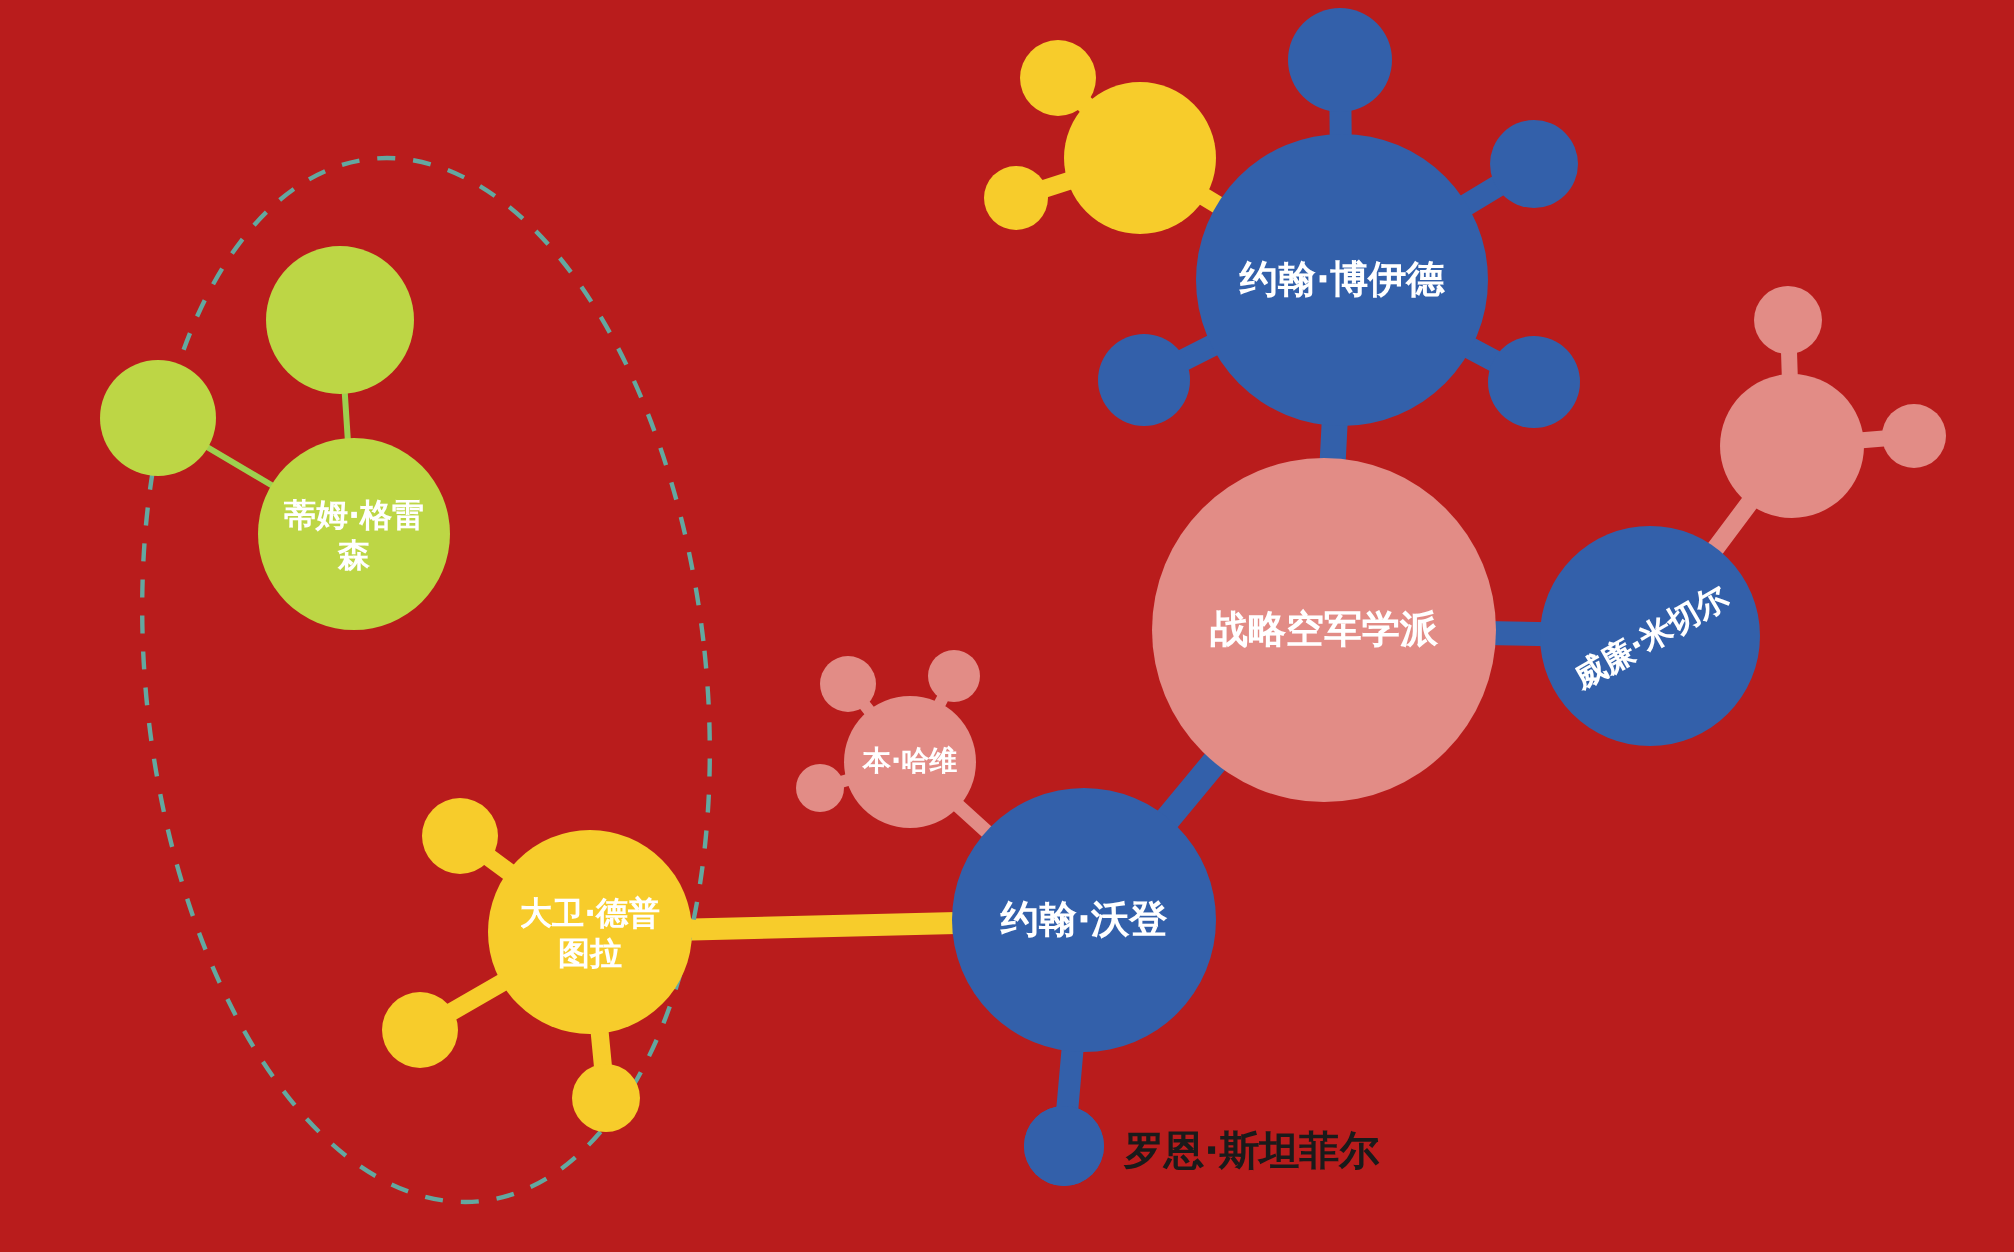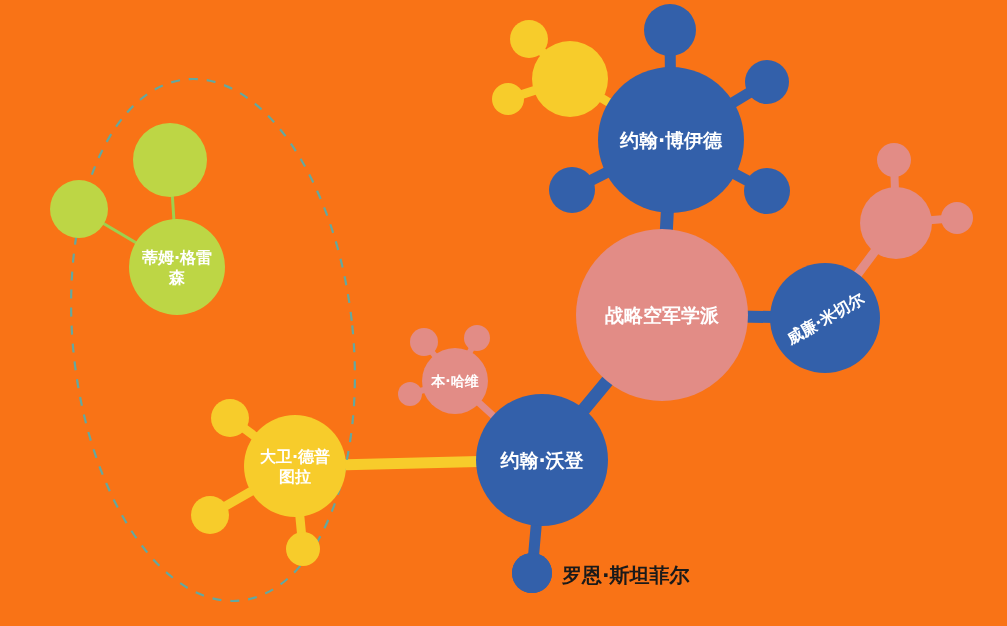--- a/index.html
+++ b/index.html
@@ -7,21 +7,21 @@
     padding: 0;
     background: #ffffff;
   }
   body {
     font-family: "DejaVu Sans", "Liberation Sans", sans-serif;
   }
   #canvas-root {
     position: relative;
     width: 1007px;
     height: 626px;
-    background: #f97316;
+    background: #b91c1c;
     overflow: hidden;
   }
   #diagram-svg {
     position: absolute;
     left: 0;
     top: 0;
     width: 1007px;
     height: 626px;
   }
   .node-label {

